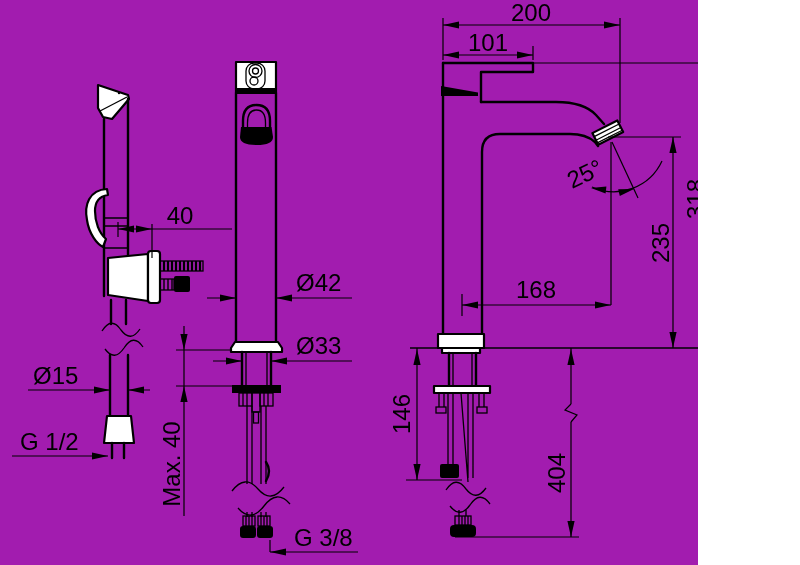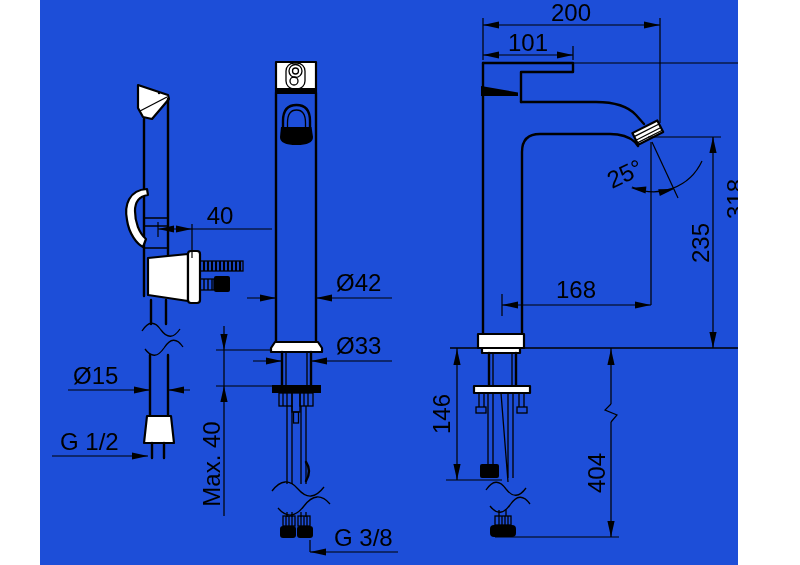--- a/index.html
+++ b/index.html
@@ -1,16 +1,16 @@
 <!DOCTYPE html>
 <html><head>
 <meta charset="utf-8">
 <style>
   html,body{margin:0;padding:0;background:#ffffff;}
-  .stage{width:698px;height:565px;position:relative;background:#1d4ed8;overflow:hidden;margin-left:40px;}
+  .stage{width:698px;height:565px;position:relative;background:#a21caf;overflow:hidden;}
   svg text{font-family:"Liberation Sans","DejaVu Sans",sans-serif;font-size:24px;fill:#000;}
   svg .obj{stroke:#000;stroke-width:2.4;fill:none;stroke-linejoin:round;stroke-linecap:round;}
   svg .objf{stroke:#000;stroke-width:2.2;fill:#fff;stroke-linejoin:round;}
   svg .thin{stroke:#000;stroke-width:1.3;fill:none;}
   svg .dim{stroke:#000;stroke-width:1.2;fill:none;}
   svg .arr{fill:#000;stroke:none;}
   svg .blk{fill:#000;stroke:none;}
 </style>
 </head>
 <body>

